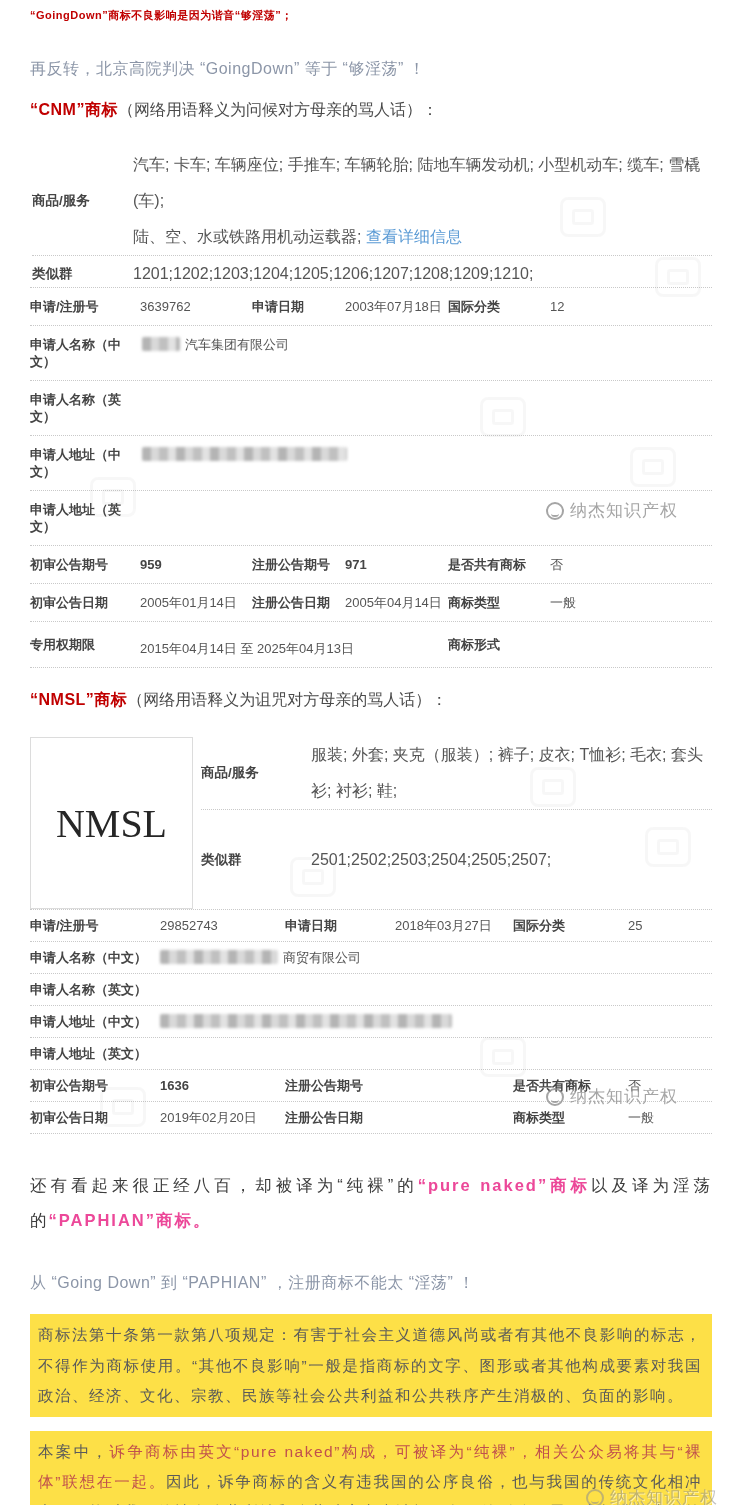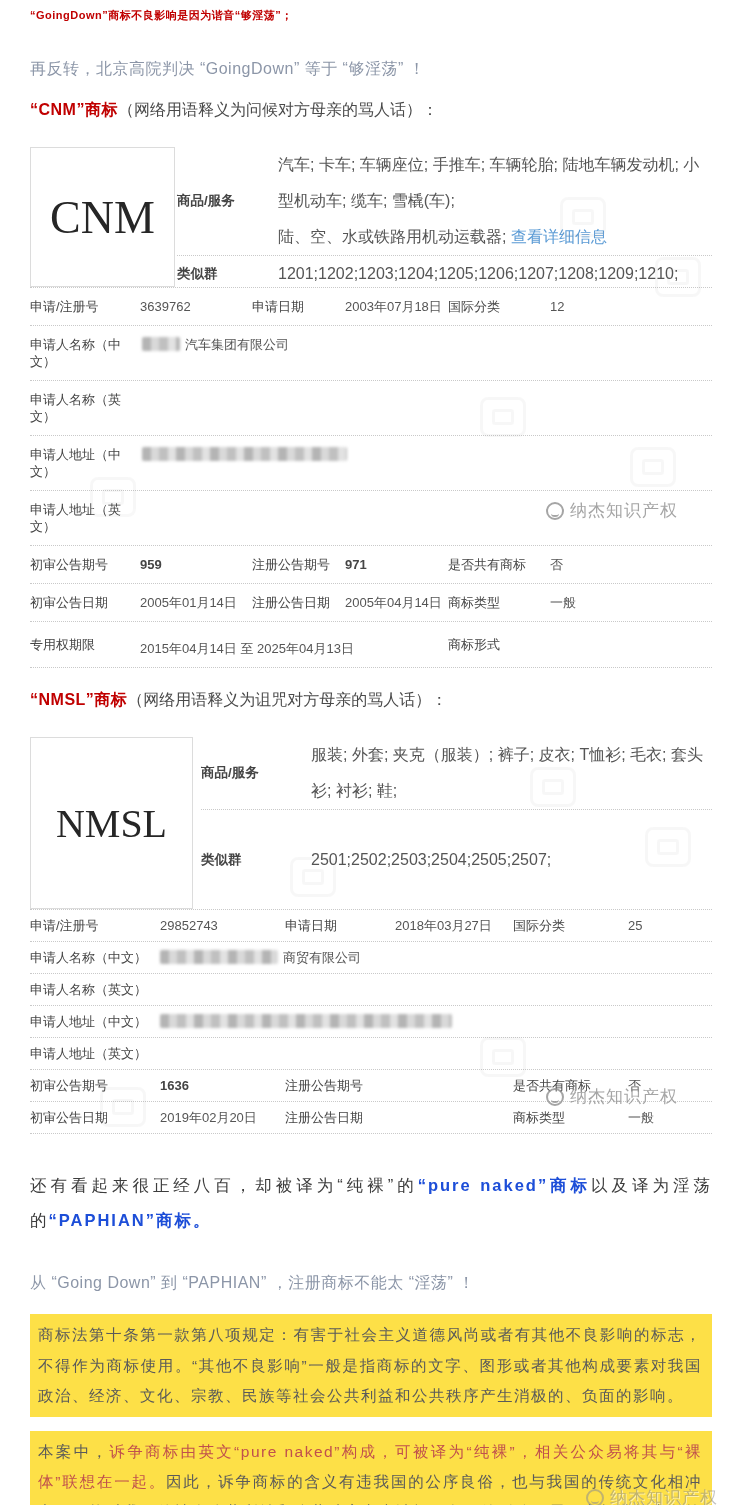--- a/index.html
+++ b/index.html
@@ -39,21 +39,21 @@
   .cnm .goods { flex:0 0 90px; }
   .nmsl .goods { flex:0 0 56px; }
   .grp { flex:1; }
   .dotline { border-top:1px dotted #c9c9c9; }
   .link { color:#5b9bd5; text-decoration:none; cursor:pointer; }
 
   .tm-rows { border-bottom:1px dotted #c9c9c9; }
   .row { border-top:1px dotted #c9c9c9; font-size:13px; color:#555; line-height:17px; }
   .cnm .row { padding:10px 0; }
   .nmsl .row { padding:7px 0; }
-  .row .lab { font-weight:normal; color:#454545; }
+  .row .lab { font-weight:bold; color:#454545; }
   .g6 { display:grid; align-items:center; }
   .cnm .g6 { grid-template-columns:110px 112px 93px 103px 102px 1fr; }
   .nmsl .g6 { grid-template-columns:130px 125px 110px 118px 115px 1fr; }
   .span3 { grid-column:2/5;margin-top:8px; }
   .single { display:flex; align-items:flex-start; }
   .cnm .single .lab { width:112px; flex:none; }
   .nmsl .single .lab { width:130px; flex:none; }
   .single .val { flex:1; min-height:17px; }
 
   .blur { display:inline-block; height:14px; border-radius:2px; vertical-align:-2px; margin-right:5px;
@@ -69,21 +69,21 @@
   .cnm .watermark { top:352px; right:34px; }
   .nmsl .watermark { top:348px; right:34px; }
   .wm-bottom { position:absolute; top:1486px; right:24px; opacity:.55; }
   .wm-logo { width:18px; height:18px; border:2px solid currentColor; border-radius:50%;
              display:inline-block; margin-right:6px; position:relative; flex:none; }
   .wm-logo::after { content:""; position:absolute; left:3px; top:6px; width:8px; height:5px;
                     border-bottom:2px solid currentColor; border-radius:50%; }
 
   .para-mid { font-size:16.5px; color:#3d3d3d; letter-spacing:2px; line-height:2.1;
               margin:34px 0 0 0; text-align:justify; }
-  .redb { color:#1d4ed8; font-weight:bold; }
+  .redb { color:#ec4899; font-weight:bold; }
   .lead2 { margin-top:26px; }
 
   .quote { margin-top:20px; }
   .quote p { background:#fde047; color:#5a5a5a; font-size:15.5px; line-height:1.95;
              letter-spacing:1.5px; padding:6px 10px 6px 8px; margin:0 0 14px 0; text-align:justify; }
   .qred { color:#c0504d; }
 
   .ghost { position:absolute; border:3px solid #777; border-radius:8px; opacity:.05; }
   .ghost::after { content:""; display:block; width:16px; height:10px; border:3px solid #777;
                   border-radius:3px; margin:9px auto 0 auto; }
@@ -103,23 +103,20 @@
   </h2>
 
   <div class="tm-card cnm">
     <div class="ghost g1" style="top:50px; left:530px;"></div>
     <div class="ghost g1" style="top:110px; left:625px;"></div>
     <div class="ghost g1" style="top:250px; left:450px;"></div>
     <div class="ghost g1" style="top:330px; left:60px;"></div>
     <div class="ghost g1" style="top:300px; left:600px;"></div>
 
     <div class="tm-top">
-      <div class="logo-box">
-        <span class="logo-text">CNM</span>
-      </div>
       <div class="tm-top-right">
         <div class="tm-top-row goods">
           <span class="lab">商品/服务</span>
           <div class="val">
             <div>汽车; 卡车; 车辆座位; 手推车; 车辆轮胎; 陆地车辆发动机; 小型机动车; 缆车; 雪橇(车);</div>
             <div><span>陆、空、水或铁路用机动运载器;</span> <a class="link">查看详细信息</a></div>
           </div>
         </div>
         <div class="dotline"></div>
         <div class="tm-top-row grp">

